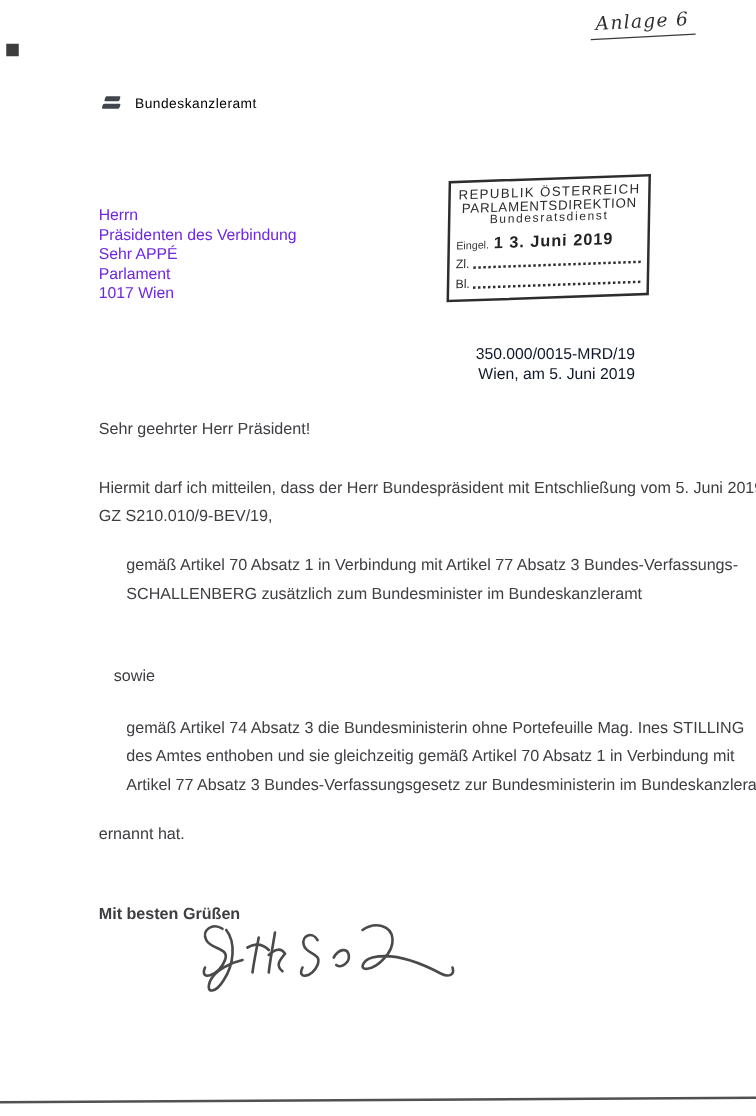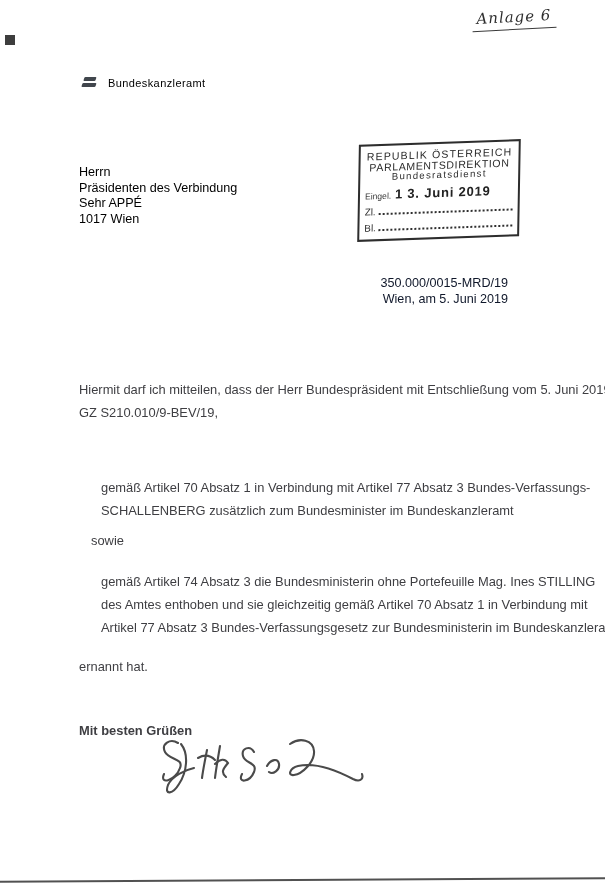--- a/index.html
+++ b/index.html
@@ -23,21 +23,21 @@
 
   
   .logo{left:82px;top:76px;display:flex;align-items:center;}
   .logo-bars{position:relative;width:16px;height:13px;margin-right:10px;}
   .logo-bars .b{position:absolute;height:3.6px;background:#41464d;border-radius:1px;transform:skewX(-18deg);}
   .logo-bars .b1{left:2px;top:1px;width:12px;}
   .logo-bars .b2{left:0;top:7px;width:14px;}
   .logo-text{font-size:11px;color:#000000;letter-spacing:0.4px;}
 
   
-  .recipient{left:79px;top:165px;font-size:12.6px;line-height:15.6px;color:#000000;}
+  .recipient{left:79px;top:165px;font-size:12.6px;line-height:15.6px;color:#6d28d9;}
 
   
   .stamp{
     left:358px;top:142px;width:158px;height:93px;
     border:2px solid #2d2d2d;color:#2b2b2b;
     transform:rotate(-2deg) skewX(-3deg);transform-origin:center;
     background:rgba(255,255,255,0.0);
   }
   .stamp-l1{left:0;top:4px;width:100%;text-align:center;font-size:10.6px;letter-spacing:1.1px;}
   .stamp-l2{left:0;top:14.5px;width:100%;text-align:center;font-size:10.6px;letter-spacing:0.6px;}
@@ -50,21 +50,21 @@
   .stamp-bl{top:76px;}
   .dotline{flex:1;border-bottom:2px dotted #2f2f2f;margin:0 0 2px 3px;height:1px;}
 
   
   .refblock{right:97px;top:276px;text-align:right;font-size:12.6px;line-height:15.5px;color:#0f172a;}
 
   
   .body-line{font-size:12.9px;line-height:23px;color:#3e3e42;}
   .salutation{left:79px;top:331px;}
   .para1{left:79px;top:378px;}
-  .para2{left:101px;top:440px;margin-top:36px;}
+  .para2{left:101px;top:440px;}
   .connector{left:91px;top:529px;}
   .para3{left:101px;top:570px;}
   .closing-clause{left:79px;top:655px;text-align:right;}
   .closing{left:79px;top:719px;font-weight:bold;}
 
   
   .signature{left:148px;top:731px;}
   .scan-edge{left:-6px;top:879px;width:620px;height:2.4px;background:#515151;transform:rotate(-0.35deg);}
 </style>
 </head>
@@ -81,20 +81,21 @@
       <div class="b b1"></div>
         <div class="b b2"></div>
     </div>
     <div class="logo-text nowrap">Bundeskanzleramt</div>
   </div>
 
   <div class="abs recipient">
     <div class="nowrap">Herrn</div>
     <div class="nowrap">Präsidenten des Verbindung</div>
     <div class="nowrap">Sehr APPÉ</div>
+    <div class="nowrap">Parlament</div>
     <div class="nowrap">1017 Wien</div>
   </div>
 
   <div class="abs stamp">
     <div class="abs stamp-l1 nowrap">REPUBLIK ÖSTERREICH</div>
     <div class="abs stamp-l2 nowrap">PARLAMENTSDIREKTION</div>
     <div class="abs stamp-l3 nowrap">Bundesratsdienst</div>
     <div class="abs stamp-daterow">
       <span class="abs stamp-eingel nowrap">Eingel.</span>
       <span class="abs stamp-date nowrap">1 3. Juni 2019</span>
@@ -107,20 +108,21 @@
       <span class="nowrap">Bl.</span>
       <span class="dotline"></span>
     </div>
   </div>
 
   <div class="abs refblock">
     <div class="nowrap">350.000/0015-MRD/19</div>
     <div class="nowrap">Wien, am 5. Juni 2019</div>
   </div>
 
+  <div class="abs salutation body-line nowrap">Sehr geehrter Herr Präsident!</div>
 
   <div class="abs para1">
     <div class="body-line nowrap">Hiermit darf ich mitteilen, dass der Herr Bundespräsident mit Entschließung vom 5. Juni 2019,</div>
     <div class="body-line nowrap">GZ S210.010/9-BEV/19,</div>
   </div>
 
   <div class="abs para2">
     <div class="body-line nowrap">gemäß Artikel 70 Absatz 1 in Verbindung mit Artikel 77 Absatz 3 Bundes-Verfassungs-</div>
     <div class="body-line nowrap">SCHALLENBERG zusätzlich zum Bundesminister im Bundeskanzleramt</div>
   </div>

